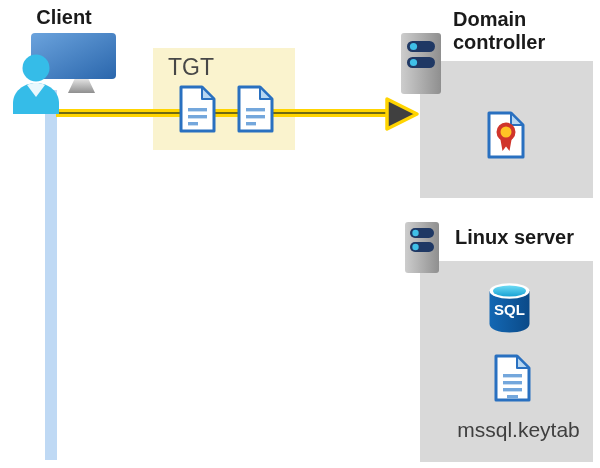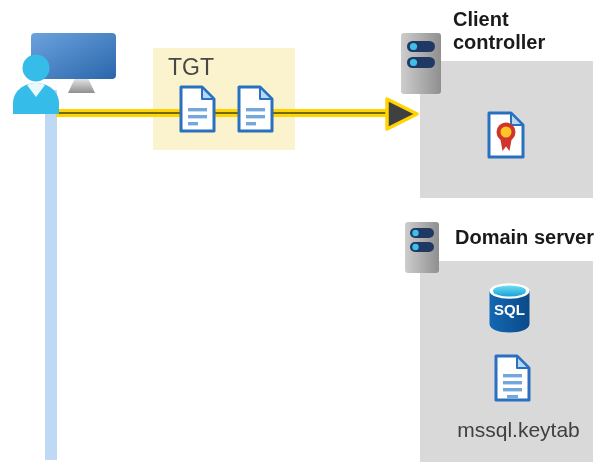--- a/index.html
+++ b/index.html
@@ -55,20 +55,21 @@
         <stop offset="0" stop-color="#1368b4"></stop>
           <stop offset="1" stop-color="#0b4a88"></stop>
       </linearGradient>
       <linearGradient id="gradSqlTop" x1="0" y1="0" x2="0" y2="1">
         <stop offset="0" stop-color="#6fdcf5"></stop>
           <stop offset="1" stop-color="#18a2d4"></stop>
       </linearGradient>
     </defs>
   </svg>
 
+  <div class="abs title lbl-row" style="left:12px; top:6px; width:104px;">Client</div>
 
   <div class="abs v-line" style="left:45px; top:90px; height:370px;"></div>
 
   <svg class="abs z3" style="left:12px; top:30px;" width="106" height="86" viewBox="0 0 106 86">
     <path d="M63,48 h13 l7,15 h-27 z" fill="url(#gradStand)"></path>
     <rect x="19" y="3" width="85" height="46" rx="4" fill="url(#gradMon)"></rect>
     <g>
       <circle cx="24" cy="38" r="13.5" fill="#35bce8"></circle>
       <path d="M24,53 c13,0 23,9 23,20 v11 h-46 v-11 c0,-11 10,-20 23,-20 z" fill="#35bce8"></path>
       <path d="M15,55 l9,12 l9,-12 c-3,-1.5 -6,-2 -9,-2 c-3,0 -6,0.5 -9,2 z" fill="#e9f8fd"></path>
@@ -95,40 +96,40 @@
     <rect x="9" y="37" width="10" height="3.4" fill="#74a7dc"></rect>
   </svg>
 
   <div class="abs arrow-shaft" style="left:56px; top:109px; width:333px;"></div>
   <svg class="abs" style="left:384px; top:96px; z-index:2;" width="38" height="36" viewBox="0 0 38 36">
     <polygon points="3,3 33,18 3,33" fill="#404040" stroke="#ffd400" stroke-width="3.5" stroke-linejoin="round"></polygon>
   </svg>
 
   <div class="abs gray-panel" style="left:420px; top:61px; width:173px; height:137px;"></div>
 
-  <div class="abs title" style="left:453px; top:8px; width:135px;">Client controller</div>
+  <div class="abs title" style="left:453px; top:8px; width:135px;">Domain controller</div>
 
   <svg class="abs z3" style="left:399px; top:32px;" width="44" height="63" viewBox="0 0 44 63">
     <rect x="2" y="1" width="40" height="61" rx="3" fill="url(#gradSrv)"></rect>
     <rect x="8" y="9" width="28" height="11" rx="5.5" fill="#1f3864"></rect>
     <circle cx="14.5" cy="14.5" r="3.6" fill="#3fc0e8"></circle>
     <rect x="8" y="25" width="28" height="11" rx="5.5" fill="#1f3864"></rect>
     <circle cx="14.5" cy="30.5" r="3.6" fill="#3fc0e8"></circle>
   </svg>
 
   <svg class="abs z3" style="left:487px; top:111px;" width="38" height="48" viewBox="0 0 38 48">
     <path d="M2,2 h22 l12,12 v32 h-34 z" fill="#ffffff" stroke="#2970c0" stroke-width="3" stroke-linejoin="round"></path>
     <path d="M24,2 l12,12 h-12 z" fill="#b7d7f2" stroke="#2970c0" stroke-width="2" stroke-linejoin="round"></path>
     <path d="M13,26 h12 l-2.5,14 l-3.5,-4.5 l-3.5,4.5 z" fill="#d0352b"></path>
     <circle cx="19" cy="21" r="7.5" fill="#ffc425" stroke="#d0352b" stroke-width="4"></circle>
   </svg>
 
   <div class="abs gray-panel" style="left:420px; top:261px; width:173px; height:201px;"></div>
 
-  <div class="abs title" style="left:455px; top:226px; width:140px;">Domain server</div>
+  <div class="abs title" style="left:455px; top:226px; width:140px;">Linux server</div>
 
   <svg class="abs z3" style="left:403px; top:221px;" width="38" height="53" viewBox="0 0 38 53">
     <rect x="2" y="1" width="34" height="51" rx="3" fill="url(#gradSrv)"></rect>
     <rect x="7" y="7" width="24" height="10" rx="5" fill="#1f3864"></rect>
     <circle cx="12.5" cy="12" r="3.2" fill="#3fc0e8"></circle>
     <rect x="7" y="21" width="24" height="10" rx="5" fill="#1f3864"></rect>
     <circle cx="12.5" cy="26" r="3.2" fill="#3fc0e8"></circle>
   </svg>
 
   <svg class="abs z3" style="left:487px; top:282px;" width="45" height="51" viewBox="0 0 45 51">

